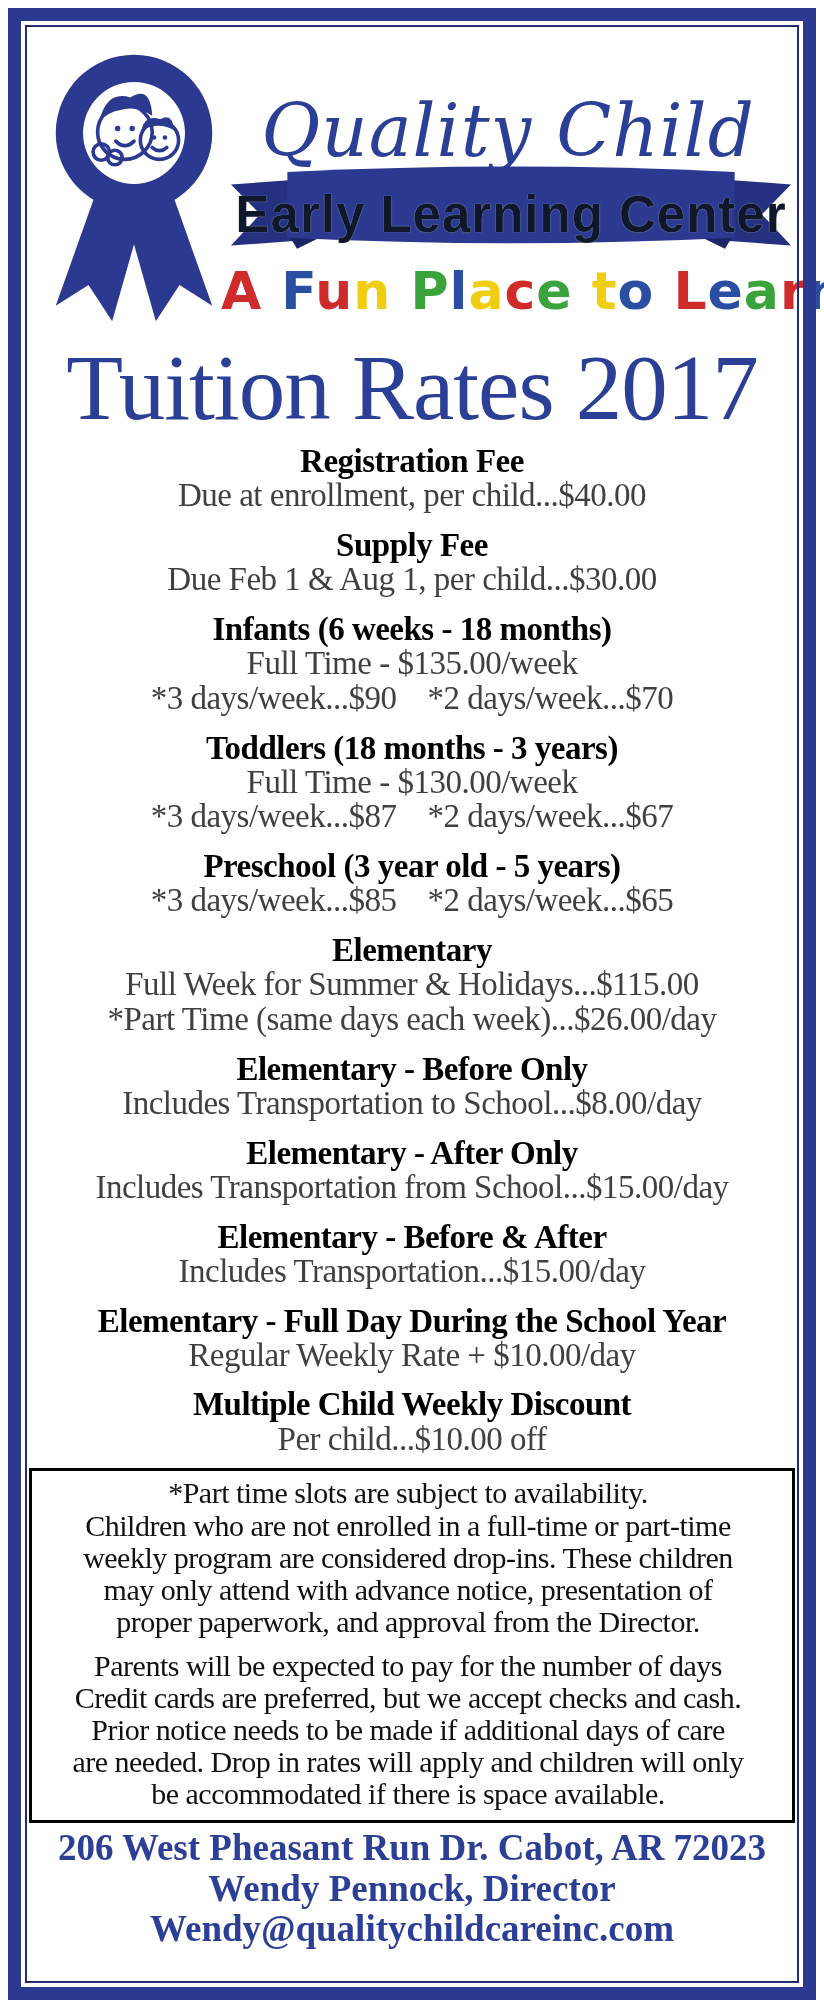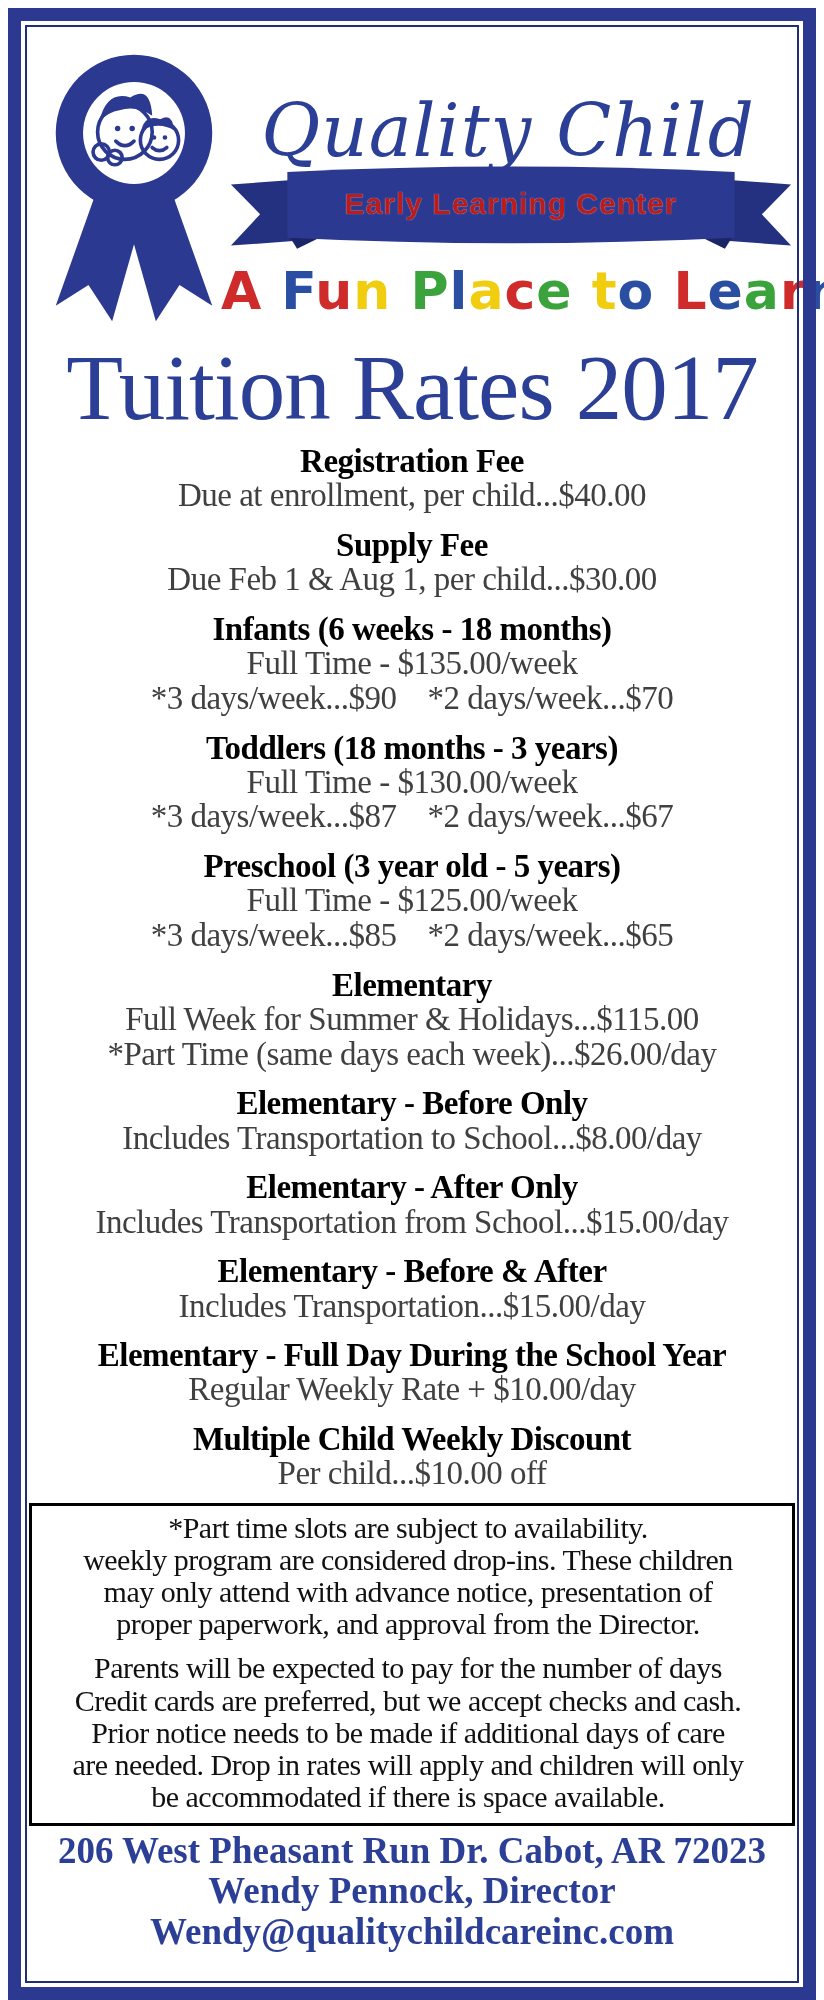--- a/index.html
+++ b/index.html
@@ -16,21 +16,21 @@
   .header{position:relative;height:302px;margin-top:6px;}
   .logo{position:absolute;left:14px;top:0;width:182px;height:300px;}
   .header-text{position:absolute;left:192px;right:0;top:0;height:300px;}
   .brand-script{position:absolute;top:62px;left:0;right:0;
                 font-family:"DejaVu Serif",serif;font-style:italic;
                 font-size:72px;line-height:1;color:var(--text-blue,#2c3f96);letter-spacing:1px;}
   .banner{position:absolute;top:128px;left:8px;right:2px;height:94px;}
   .banner svg{position:absolute;inset:0;width:100%;height:100%;}
   .banner-label{position:absolute;top:28px;left:0;right:0;
                 font-family:"Liberation Sans",sans-serif;font-weight:bold;
-                font-size:30px;line-height:1;color:#b91c1c;letter-spacing:1px;
+                font-size:51px;line-height:1;color:#0f172a;letter-spacing:1px;
                 text-shadow:0 0 1px #cdd6f2;}
   .tagline{position:absolute;top:232px;left:0;right:0;
            font-family:"DejaVu Sans",sans-serif;font-weight:bold;
            font-size:52px;line-height:1;white-space:pre;letter-spacing:1px;}
 
   
   .page-title{font-size:93px;line-height:1.0;margin-top:6px;color:var(--text-blue,#2c3f96);
               letter-spacing:-1px;}
 
   
@@ -125,21 +125,20 @@
         </div>
 
   <div class="section">
     <div class="section-heading">Toddlers (18 months - 3 years)</div>
   <div class="section-line">Full Time - $130.00/week</div>
           <div class="section-line">*3 days/week...$87    *2 days/week...$67</div>
         </div>
 
   <div class="section">
     <div class="section-heading">Preschool (3 year old - 5 years)</div>
-  <div class="section-line">Full Time - $125.00/week</div>
           <div class="section-line">*3 days/week...$85    *2 days/week...$65</div>
         </div>
 
   <div class="section">
     <div class="section-heading">Elementary</div>
   <div class="section-line">Full Week for Summer &amp; Holidays...$115.00</div>
           <div class="section-line">*Part Time (same days each week)...$26.00/day</div>
         </div>
 
   <div class="section">
@@ -164,20 +163,21 @@
 
   <div class="section">
     <div class="section-heading">Multiple Child Weekly Discount</div>
   <div class="section-line">Per child...$10.00 off</div>
         </div>
 </div>
 
     <div class="notice-box" id="notice-box">
         <div class="notice-par">
           <div class="notice-line">*Part time slots are subject to availability.</div>
+          <div class="notice-line">Children who are not enrolled in a full-time or part-time</div>
           <div class="notice-line">weekly program are considered drop-ins. These children</div>
           <div class="notice-line">may only attend with advance notice, presentation of</div>
           <div class="notice-line">proper paperwork, and approval from the Director.</div>
         </div>
         <div class="notice-par">
           <div class="notice-line">Parents will be expected to pay for the number of days</div>
           <div class="notice-line">Credit cards are preferred, but we accept checks and cash.</div>
           <div class="notice-line">Prior notice needs to be made if additional days of care</div>
           <div class="notice-line">are needed. Drop in rates will apply and children will only</div>
           <div class="notice-line">be accommodated if there is space available.</div>

